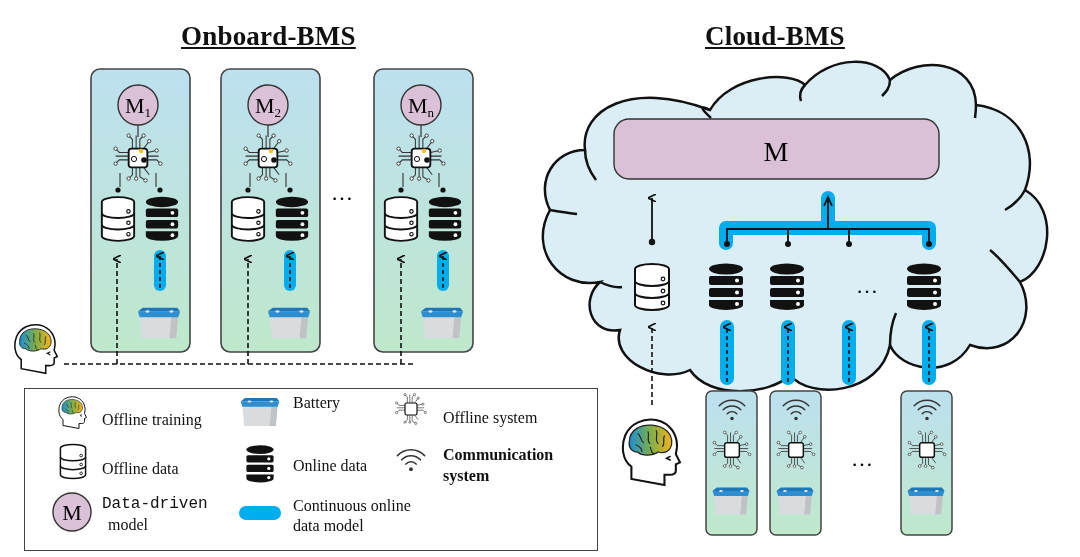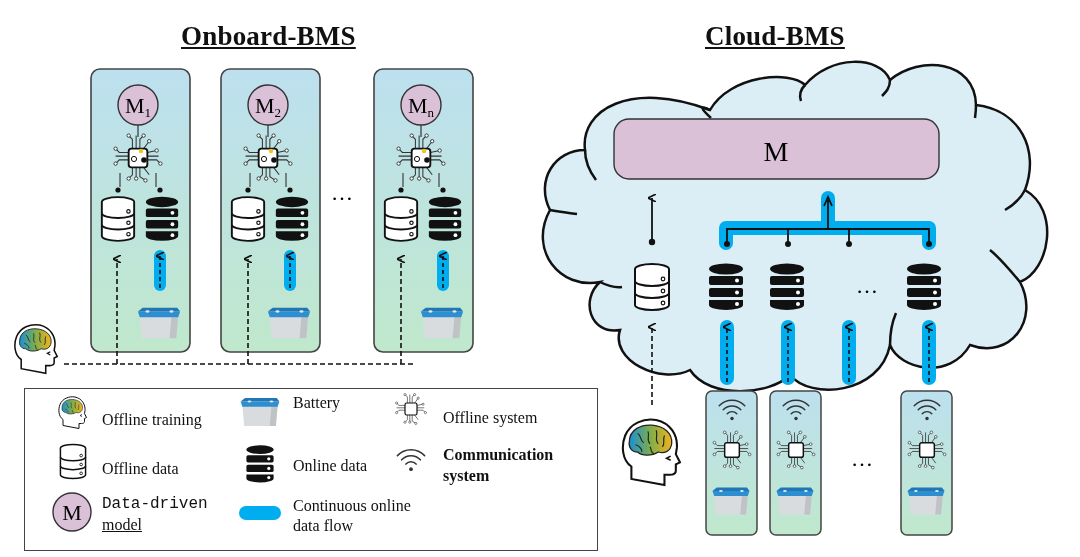--- a/index.html
+++ b/index.html
@@ -248,21 +248,21 @@
     <text x="47" y="131" text-anchor="middle" font-size="22">M</text>
     <use href="#battery" x="213" y="7" width="44" height="32"></use>
     <use href="#dbOn" x="219" y="55" width="32" height="40"></use>
     <rect x="214" y="117" width="42" height="14" rx="7" fill="#00aeef"></rect>
     <use href="#chip" x="368" y="2" width="36" height="36"></use>
     <use href="#wifi" x="369" y="57" width="34" height="26"></use>
   </svg>
   <div class="lg" style="left:77px;top:21px;">Offline training</div>
   <div class="lg" style="left:77px;top:70px;font-family:Liberation Serif, serif;">Offline data</div>
   <div class="lg" style="left:77px;top:106px;font-family:Liberation Mono, monospace;">Data-driven</div>
-  <div class="lg" style="left:77px;top:126px;text-decoration:underline;">model</div>
+  <div class="lg" style="left:83px;top:126px;">model</div>
   <div class="lg" style="left:268px;top:4px;">Battery</div>
   <div class="lg" style="left:268px;top:67px;">Online data</div>
   <div class="lg" style="left:268px;top:107px;">Continuous online</div>
-  <div class="lg" style="left:268px;top:127px;">data flow</div>
+  <div class="lg" style="left:268px;top:127px;">data model</div>
   <div class="lg" style="left:418px;top:19px;">Offline system</div>
   <div class="lg" style="left:418px;top:56px;font-weight:bold;">Communication</div>
   <div class="lg" style="left:418px;top:77px;font-weight:bold;">system</div>
 </div>
 
 </body></html>

